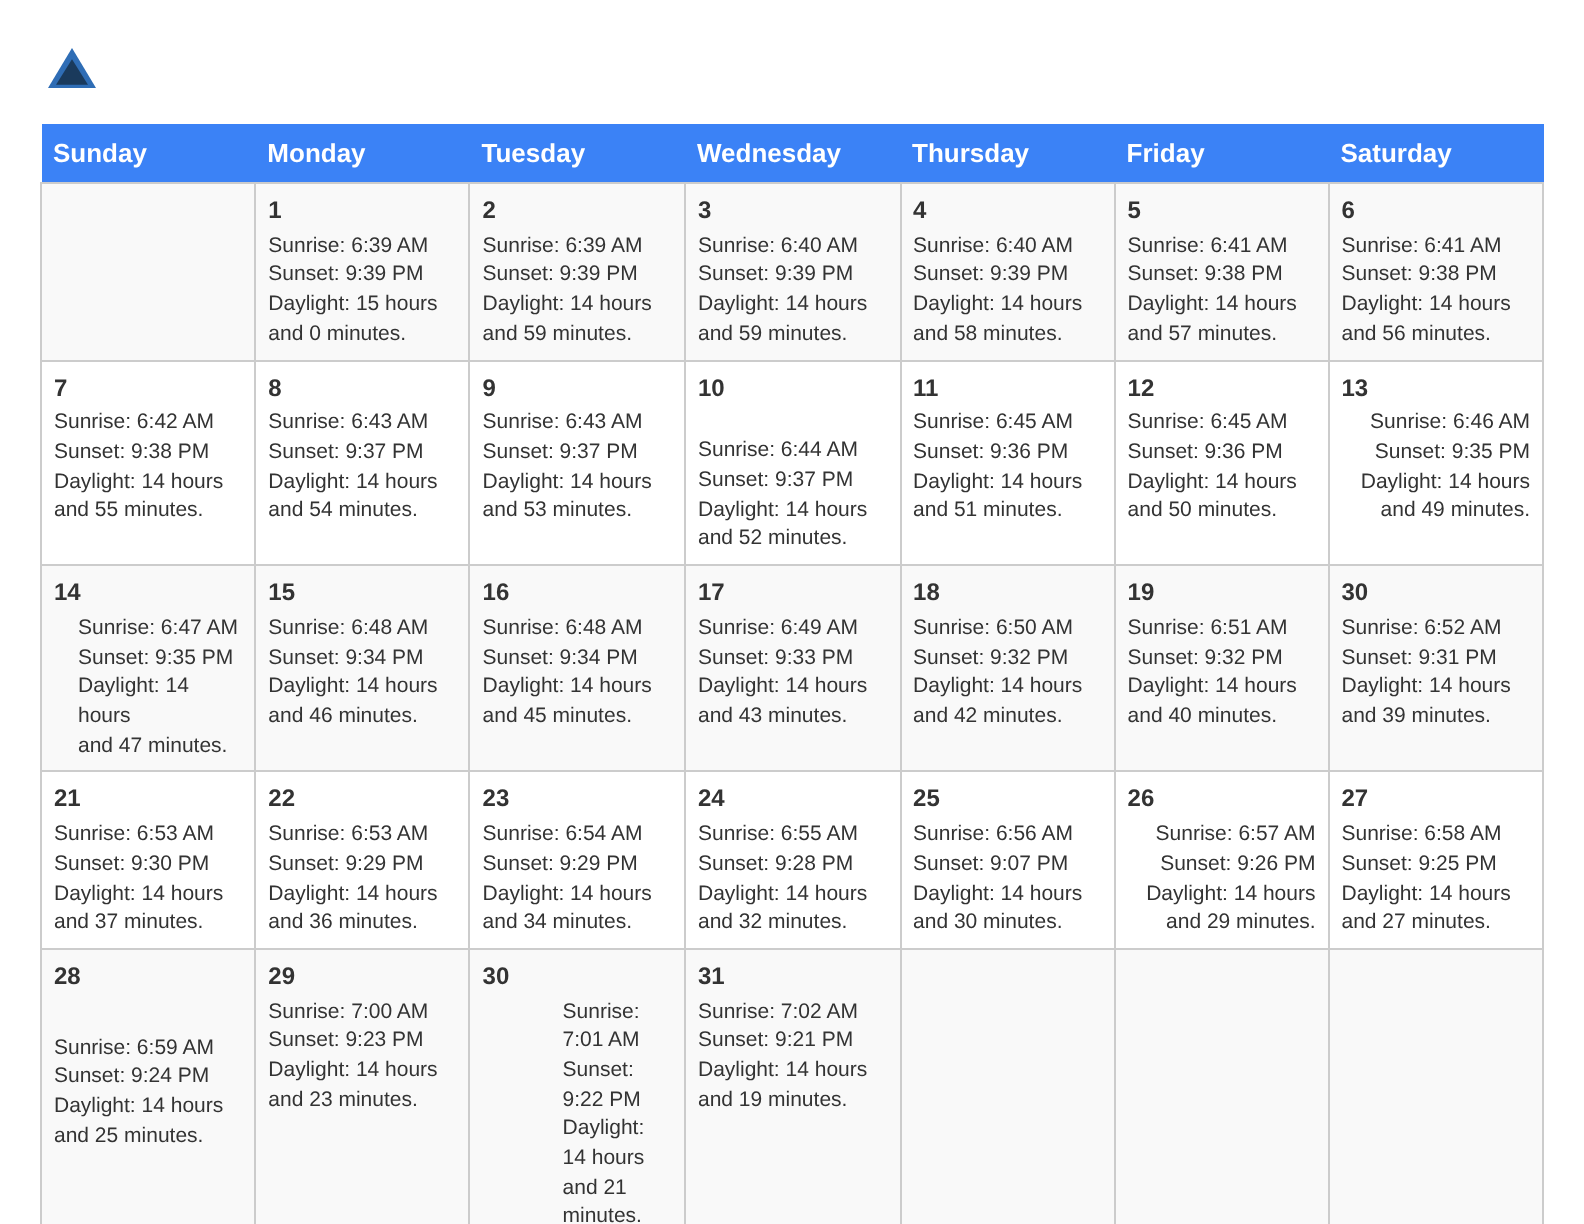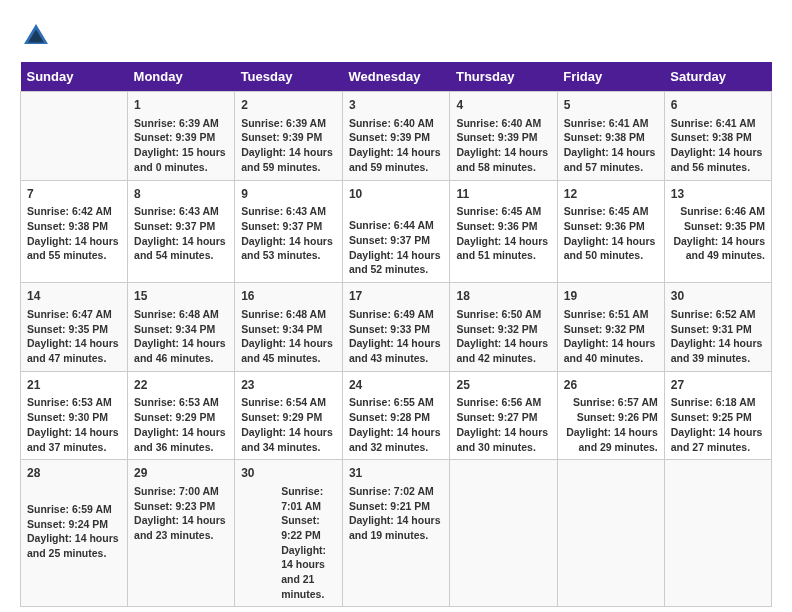--- a/index.html
+++ b/index.html
@@ -43,21 +43,21 @@
     .location {
       font-size: 16px;
       color: #333;
     }
     table {
       width: 100%;
       border-collapse: collapse;
       font-size: 11px;
     }
     thead tr th {
-      background-color: #4c1d95;
+      background-color: #3b82f6;
       color: white;
       padding: 7px 6px;
       text-align: left;
       font-size: 13px;
       font-weight: bold;
     }
     tbody tr td {
       border: 1px solid #ccc;
       vertical-align: top;
       padding: 5px 6px;
@@ -74,21 +74,20 @@
     }
     .day-number {
       font-weight: bold;
       font-size: 12px;
       display: block;
       margin-bottom: 2px;
     }
     .day-info {
       font-size: 10.5px;
       color: #333;
-      font-weight: bold;
     }
   </style>
 </head>
 <body>
 
 <div class="header">
   <div class="logo">
     <svg class="logo-icon" viewBox="0 0 40 40">
       <polygon points="20,5 35,30 5,30" fill="#2f6db5"></polygon>
       <polygon points="20,12 30,28 10,28" fill="#1a3a5c"></polygon>
@@ -209,21 +208,21 @@
           <span class="day-number">13</span>
           <div class="day-info" style="white-space: pre-line; text-align: right;">Sunrise: 6:46 AM
 Sunset: 9:35 PM
 Daylight: 14 hours
 and 49 minutes.</div>
         </td>
       </tr>
       <tr>
         <td>
           <span class="day-number">14</span>
-          <div class="day-info" style="white-space: pre-line;">Sunrise: 6:47 AM
+          <div class="day-info" style="white-space: pre-line; margin-left: 12px;">Sunrise: 6:47 AM
 Sunset: 9:35 PM
 Daylight: 14 hours
 and 47 minutes.</div>
         </td>
         <td>
           <span class="day-number">15</span>
           <div class="day-info" style="white-space: pre-line;">Sunrise: 6:48 AM
 Sunset: 9:34 PM
 Daylight: 14 hours
 and 46 minutes.</div>
@@ -289,34 +288,34 @@
         <td>
           <span class="day-number">24</span>
           <div class="day-info" style="white-space: pre-line;">Sunrise: 6:55 AM
 Sunset: 9:28 PM
 Daylight: 14 hours
 and 32 minutes.</div>
         </td>
         <td>
           <span class="day-number">25</span>
           <div class="day-info" style="white-space: pre-line;">Sunrise: 6:56 AM
-Sunset: 9:27 PM
+Sunset: 9:07 PM
 Daylight: 14 hours
 and 30 minutes.</div>
         </td>
         <td>
           <span class="day-number">26</span>
           <div class="day-info" style="white-space: pre-line; text-align: right;">Sunrise: 6:57 AM
 Sunset: 9:26 PM
 Daylight: 14 hours
 and 29 minutes.</div>
         </td>
         <td>
           <span class="day-number">27</span>
-          <div class="day-info" style="white-space: pre-line;">Sunrise: 6:18 AM
+          <div class="day-info" style="white-space: pre-line;">Sunrise: 6:58 AM
 Sunset: 9:25 PM
 Daylight: 14 hours
 and 27 minutes.</div>
         </td>
       </tr>
       <tr>
         <td>
           <span class="day-number">28</span>
           <div class="day-info" style="white-space: pre-line; margin-top: 20px;">Sunrise: 6:59 AM
 Sunset: 9:24 PM

